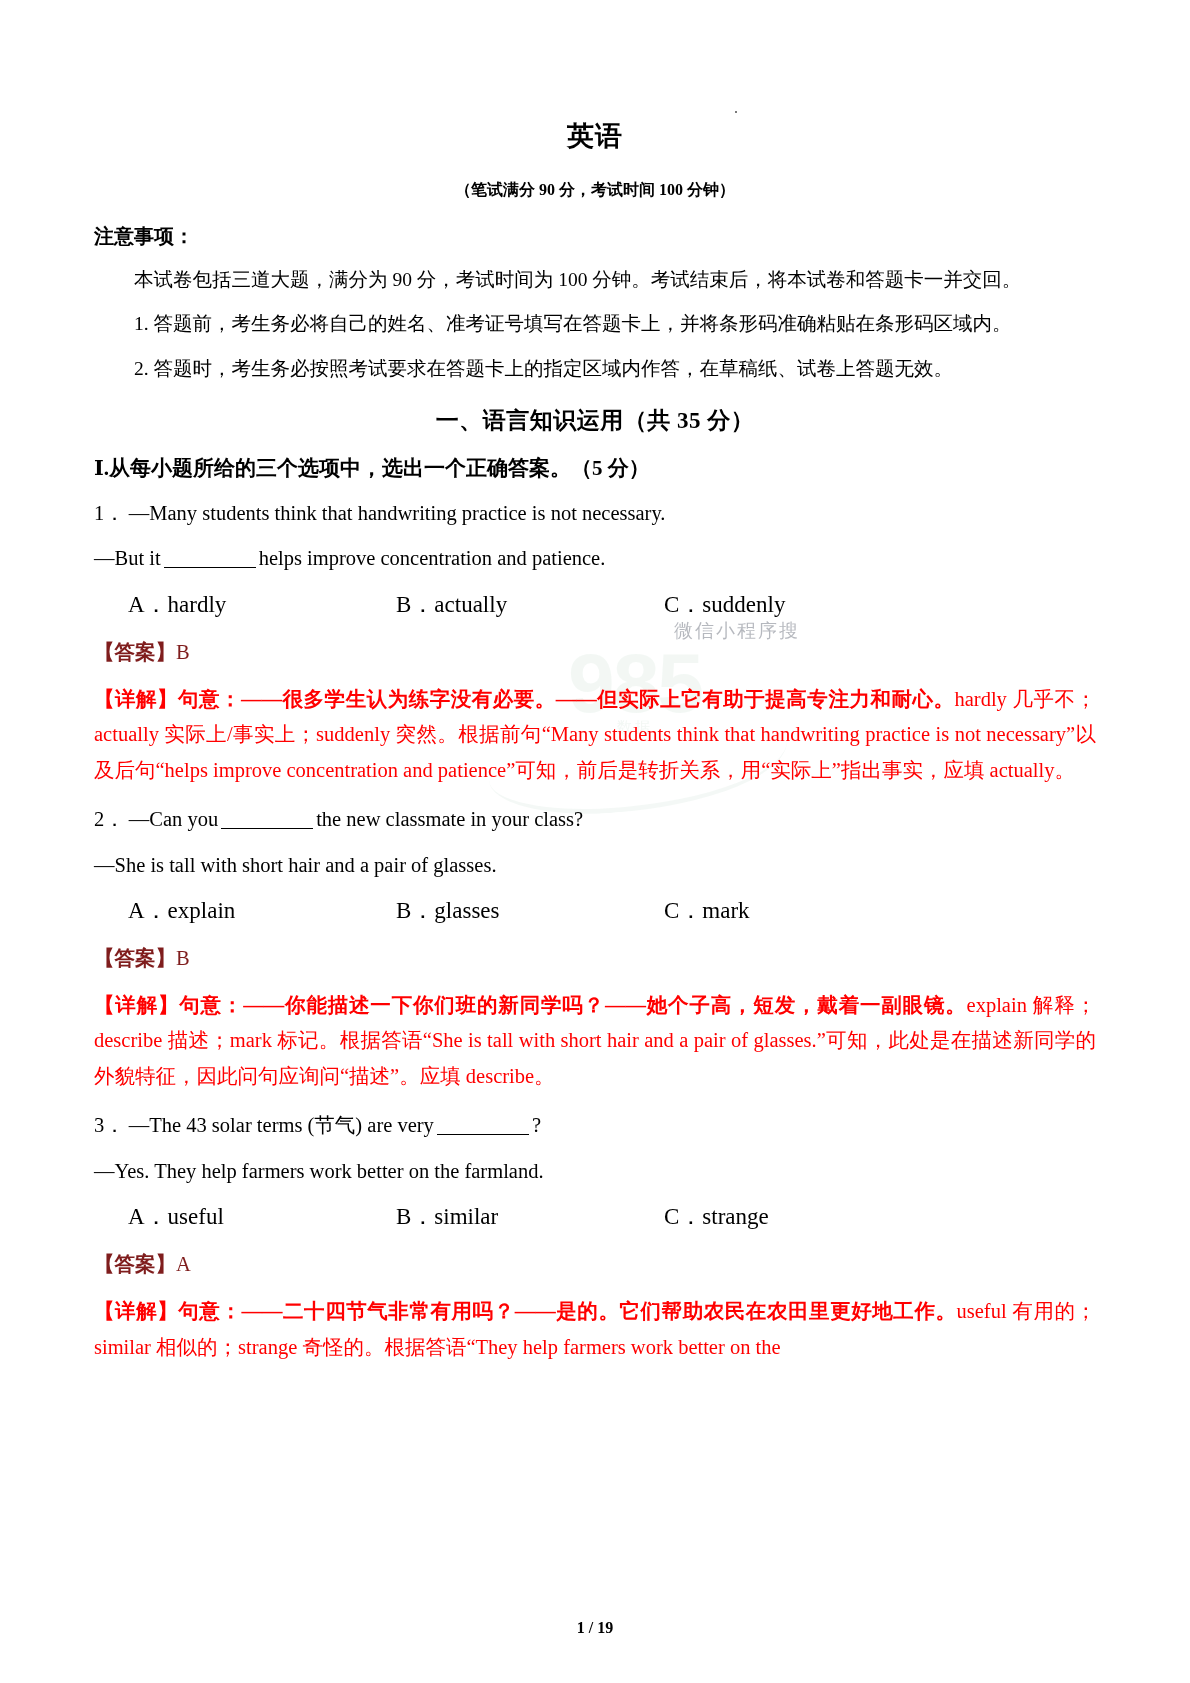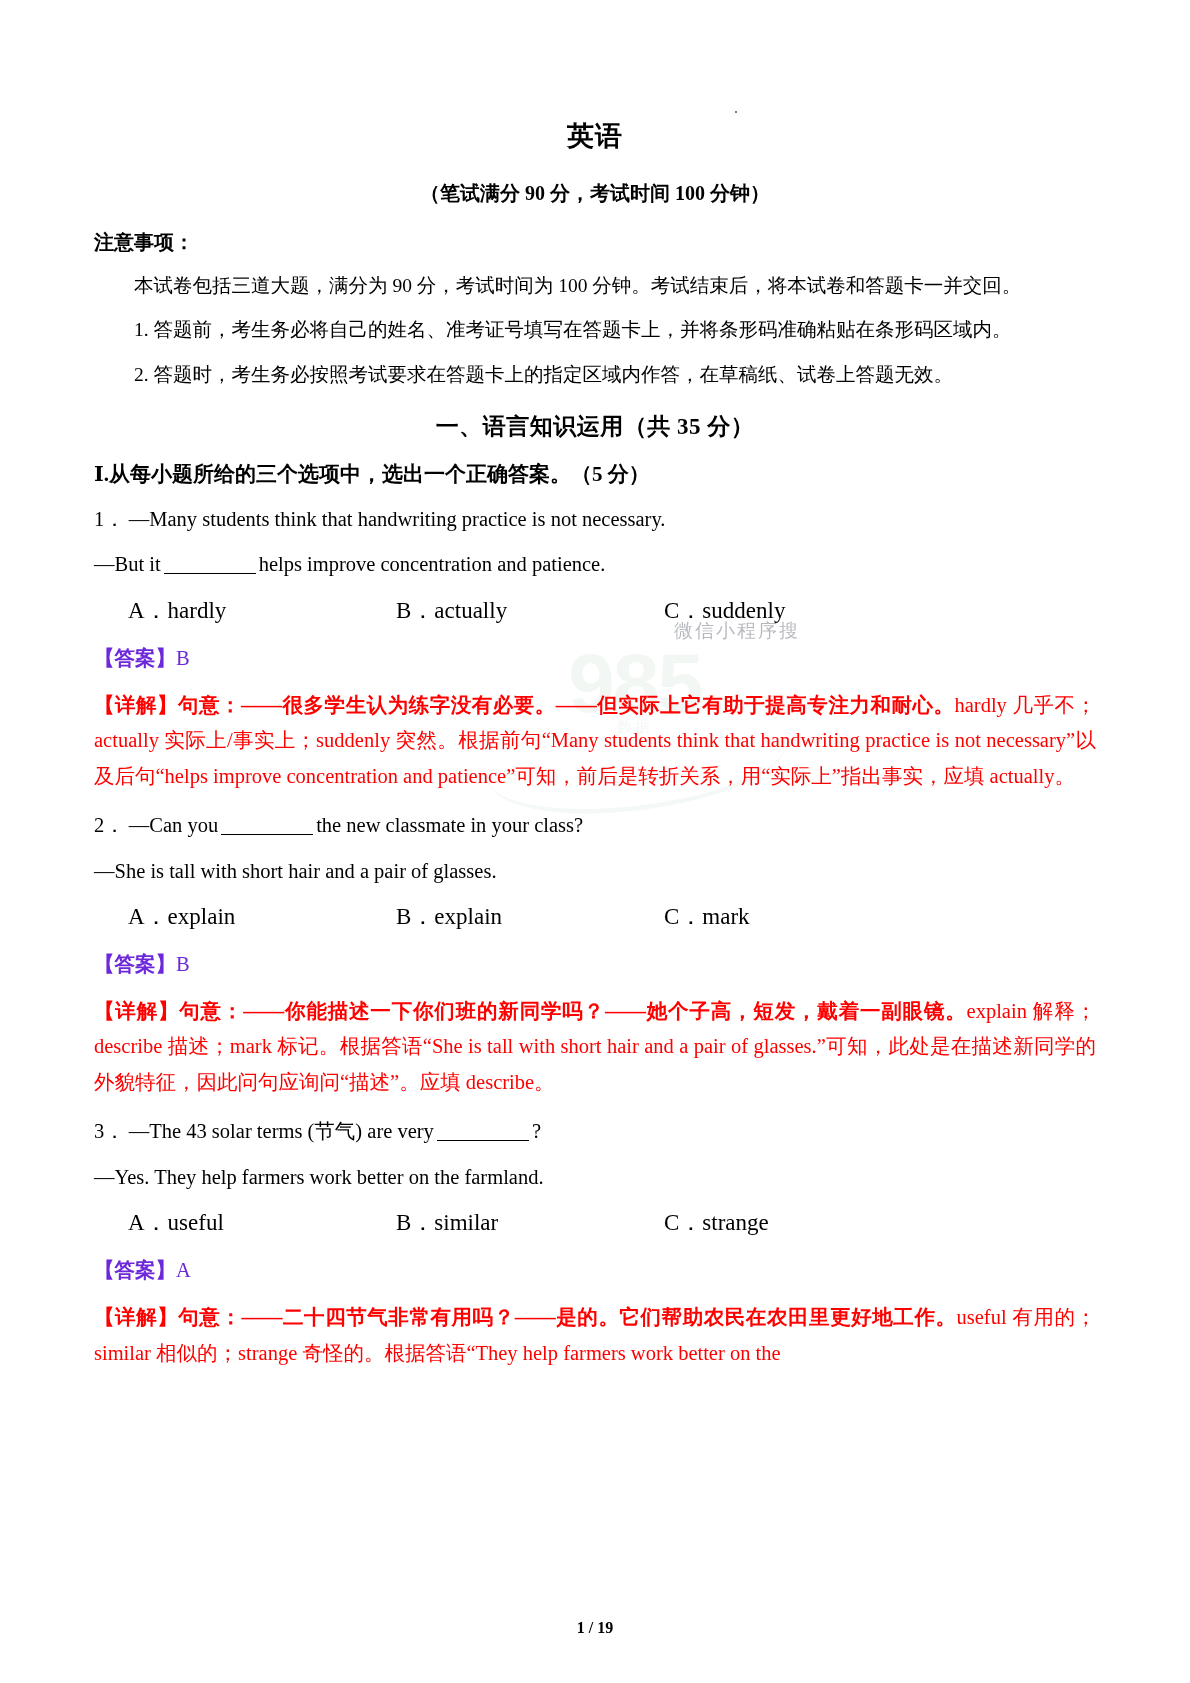--- a/index.html
+++ b/index.html
@@ -86,21 +86,21 @@
   h2.doc-subject {
     margin: 22px 0 0 0;
     text-align: center;
     font-size: 27px;
     font-weight: bold;
     letter-spacing: 1px;
   }
   .doc-scoreline {
     margin: 26px 0 0 0;
     text-align: center;
-    font-size: 20px;
+    font-size: 16px;
     font-weight: bold;
   }
 
   .notice-title {
     margin: 22px 0 0 0;
     font-size: 20px;
     font-weight: bold;
   }
   .notice-item {
     margin: 16px 0 0 0;
@@ -143,21 +143,21 @@
     display: flex;
   }
   .opt { display: inline-block; }
   .opt:nth-child(1) { width: 268px; }
   .opt:nth-child(2) { width: 268px; }
 
   
   .answer-line {
     margin: 18px 0 0 0;
     font-size: 20.5px;
-    color: #6d28d9;
+    color: #7f1d1d;
   }
   .answer-line .tag { font-weight: bold; }
   .explain {
     margin: 16px 0 0 0;
     font-size: 20.5px;
     color: #ff0000;
     line-height: 1.72;
     text-align: justify;
     text-justify: inter-character;
   }
@@ -229,21 +229,21 @@
     <p class="explain">
       <span class="tag">【详解】</span><span class="lead">句意：——很多学生认为练字没有必要。——但实际上它有助于提高专注力和耐心。</span><span>hardly 几乎不；actually 实际上/事实上；suddenly 突然。根据前句“Many students think that handwriting practice is not necessary”以及后句“helps improve concentration and patience”可知，前后是转折关系，用“实际上”指出事实，应填 actually。</span>
     </p>
 
     <p class="q-line">
       <span class="q-num">2．</span><span>—Can you</span><span class="blank"></span><span>the new classmate in your class?</span>
     </p>
     <p class="q-line">—She is tall with short hair and a pair of glasses.</p>
     <div class="options">
       <span class="opt">A．explain</span>
-      <span class="opt">B．explain</span>
+      <span class="opt">B．glasses</span>
       <span class="opt">C．mark</span>
     </div>
     <p class="answer-line">
       <span class="tag">【答案】</span><span>B</span>
     </p>
     <p class="explain">
       <span class="tag">【详解】</span><span class="lead">句意：——你能描述一下你们班的新同学吗？——她个子高，短发，戴着一副眼镜。</span><span>explain 解释；describe 描述；mark 标记。根据答语“She is tall with short hair and a pair of glasses.”可知，此处是在描述新同学的外貌特征，因此问句应询问“描述”。应填 describe。</span>
     </p>
 
     <p class="q-line">

